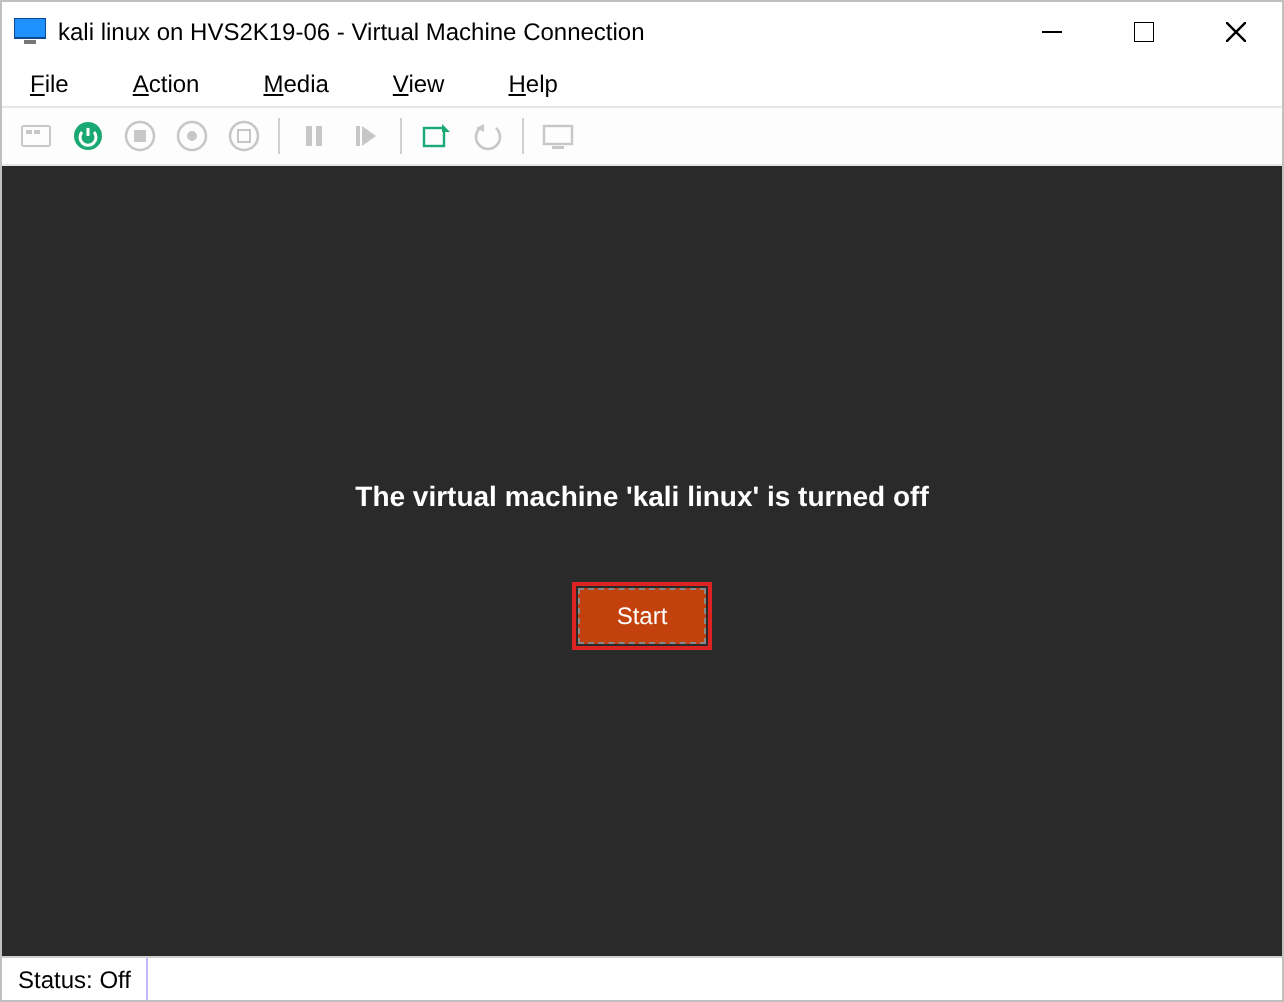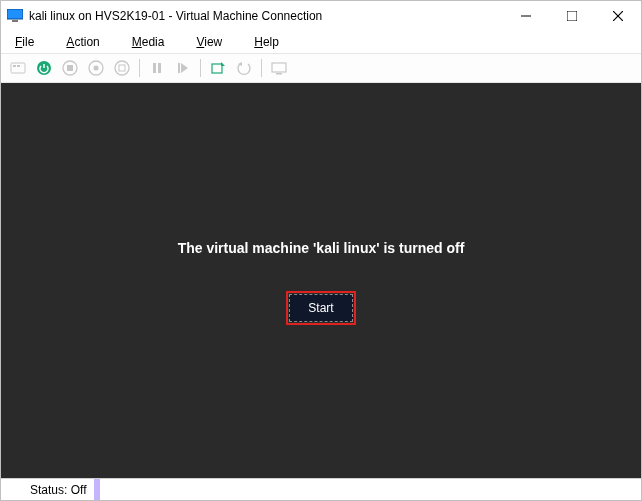--- a/index.html
+++ b/index.html
@@ -14,37 +14,37 @@
   .menubar { height: 22px; display: flex; align-items: center; padding: 0 8px; gap: 20px; background: #fff; }
   .menuitem { padding: 2px 6px; font-size: 12px; color: #000; }
   .menuitem .ul { text-decoration: underline; }
   .toolbar { height: 30px; display: flex; align-items: center; padding: 0 6px; gap: 4px; background: #fdfdfd; border-top: 1px solid #e6e6e6; border-bottom: 1px solid #e6e6e6; }
   .tb-btn { width: 22px; height: 22px; display: flex; align-items: center; justify-content: center; }
   .tb-btn.disabled { opacity: 0.45; }
   .tb-sep { width: 1px; height: 18px; background: #d0d0d0; margin: 0 2px; }
   .content { flex: 1; background: #2a2a2a; display: flex; flex-direction: column; align-items: center; justify-content: center; gap: 18px; color: #fff; }
   .content .headline { font-size: 14px; font-weight: bold; }
   .content .subline { font-size: 12px; font-weight: normal; color: #fff; }
-  .start-btn { margin-top: 20px; padding: 6px 18px; background: #0f172a; color: #fff; border: 1px dashed #888; outline: 2px solid #d22; outline-offset: 1px; font-size: 12px; cursor: pointer; }
+  .start-btn { margin-top: 20px; padding: 6px 18px; background: #c2410c; color: #fff; border: 1px dashed #888; outline: 2px solid #d22; outline-offset: 1px; font-size: 12px; cursor: pointer; }
   .statusbar { height: 22px; display: flex; align-items: center; background: #fff; border-top: 1px solid #d0d0d0; font-size: 12px; color: #000; }
-  .status-cell { padding: 2px 8px; border-right: 6px solid #c4b5fd; height: 100%; display: flex; align-items: center; margin-left: 21px; }
+  .status-cell { padding: 2px 8px; border-right: 1px solid #c4b5fd; height: 100%; display: flex; align-items: center; }
 </style>
 </head>
 <body>
 
 <div class="window">
 
   <div class="titlebar">
     <span class="app-icon">
       <svg viewBox="0 0 16 14">
           <rect x="0" y="0" width="16" height="10" fill="#1e90ff" stroke="#0a4a90" stroke-width="1"></rect>
           <rect x="5" y="11" width="6" height="2" fill="#777"></rect>
         </svg>
     </span>
-    <span class="title">kali linux on HVS2K19-01 - Virtual Machine Connection</span>
+    <span class="title">kali linux on HVS2K19-06 - Virtual Machine Connection</span>
     <div class="win-controls">
       <div class="win-btn">
         <svg viewBox="0 0 10 10">
             <line x1="0" y1="5" x2="10" y2="5" stroke="#000" stroke-width="1"></line>
           </svg>
       </div>
       <div class="win-btn">
         <svg viewBox="0 0 10 10">
             <rect x="0" y="0" width="10" height="10" fill="none" stroke="#000" stroke-width="1"></rect>
           </svg>

